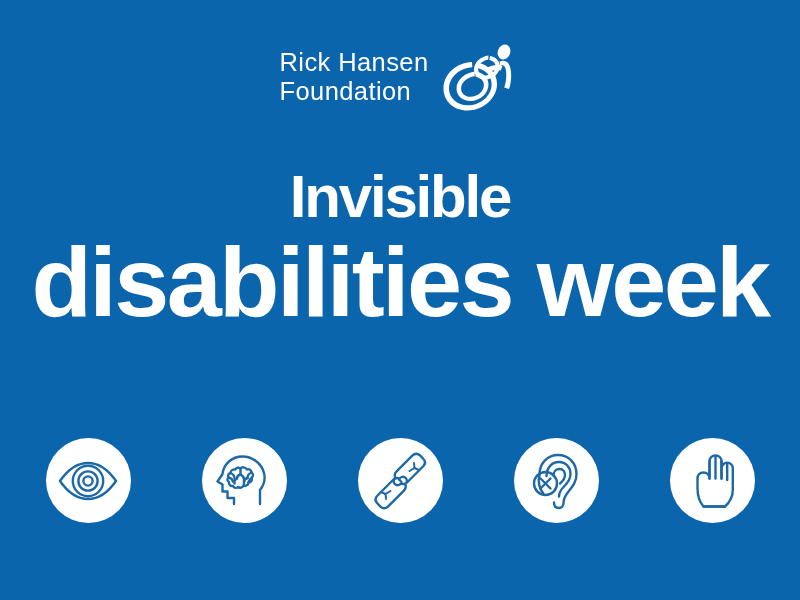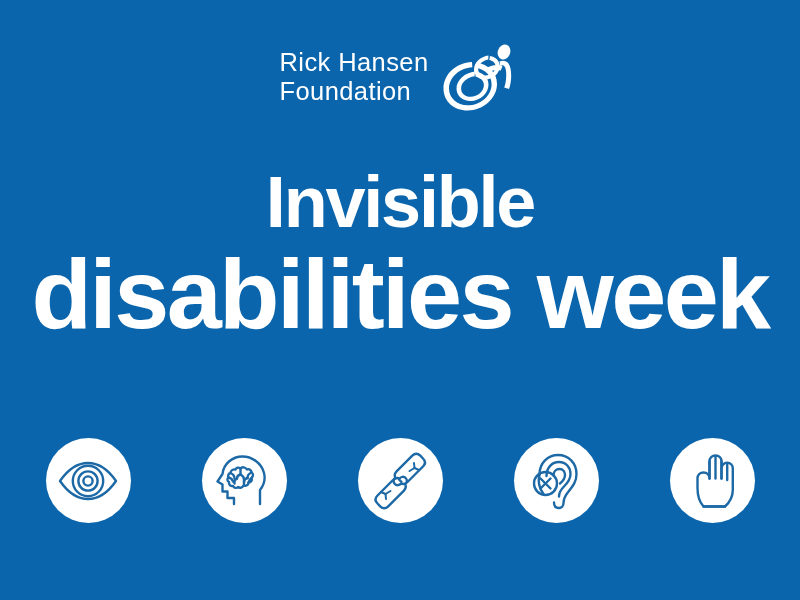--- a/index.html
+++ b/index.html
@@ -48,21 +48,21 @@
     position:absolute;
     left:0; right:0;
     top:168px;
     text-align:center;
   }
   #headline .hl {
     display:block;
     color:#ffffff;
     font-family:"Liberation Sans", sans-serif;
     font-weight:700;
-    font-size:72px;
+    font-size:60px;
     line-height:0.97;
     letter-spacing:-2.2px;
     white-space:nowrap;
   }
   #headline .hl2 {
     font-size:99px;
     letter-spacing:-2.6px;
     margin-top:8px;
   }
 

